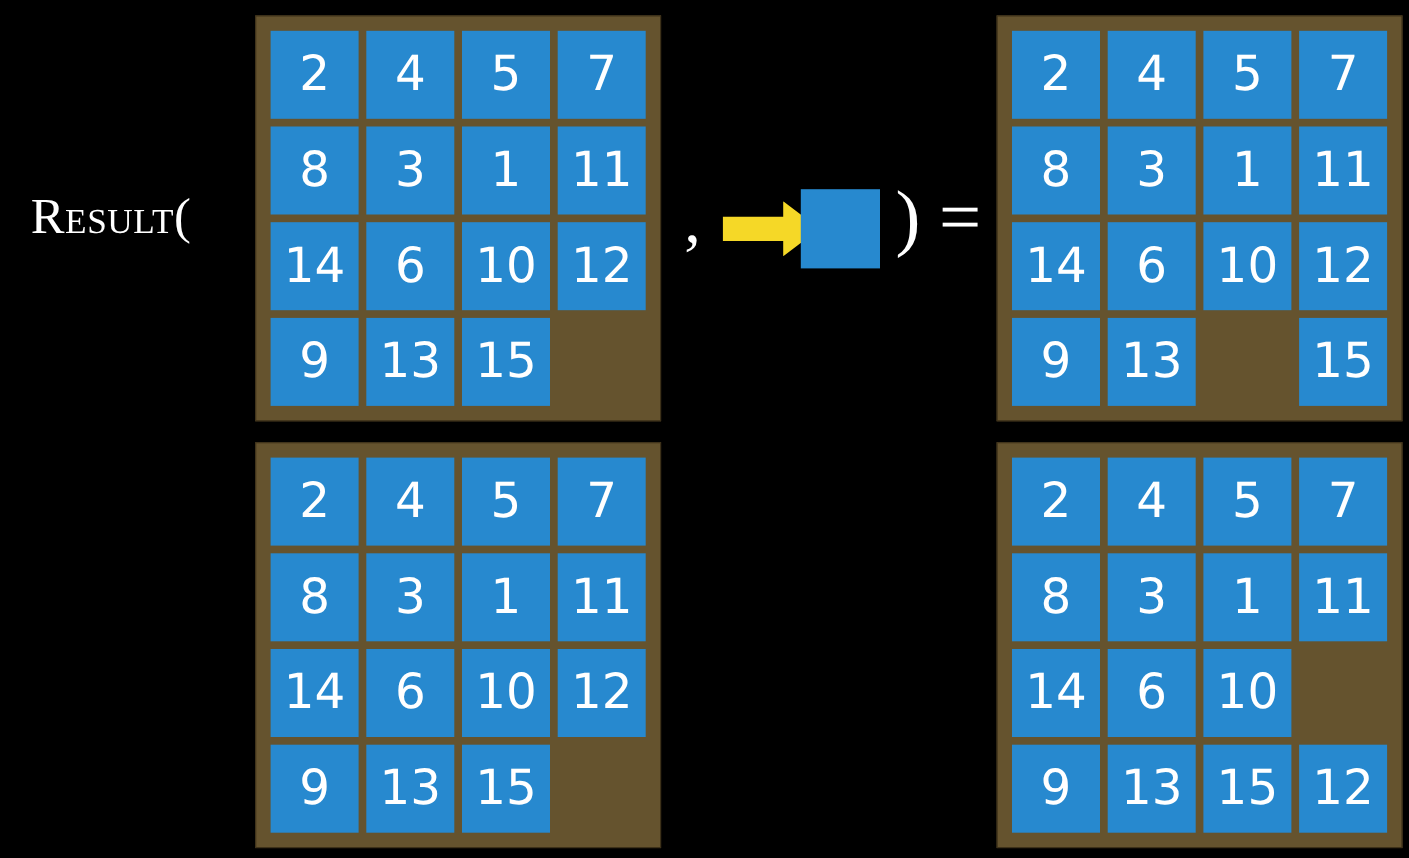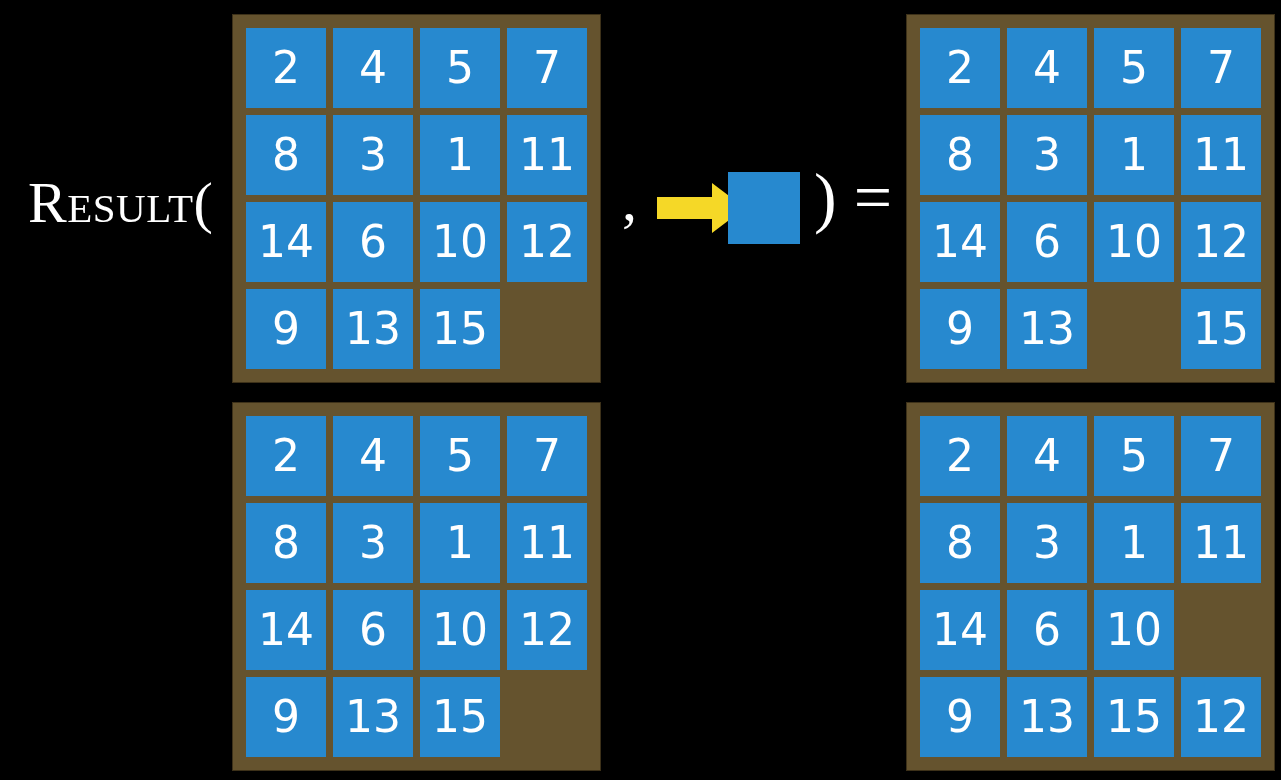--- a/index.html
+++ b/index.html
@@ -32,21 +32,21 @@
   .eq-row.row-2 { top: 390px; }
 
   
   .result-label {
     position: absolute;
     left: 28px;
     width: 210px;
     text-align: left;
     color: #ffffff;
     font-family: "Liberation Serif", "DejaVu Serif", serif;
-    font-size: 58px;
+    font-size: 46px;
     font-variant: small-caps;
     line-height: 1;
     letter-spacing: 0.5px;
     white-space: nowrap;
   }
   .eq-row.row-1 .result-label { top: 174px; }
 
   
   .board {
     position: absolute;

